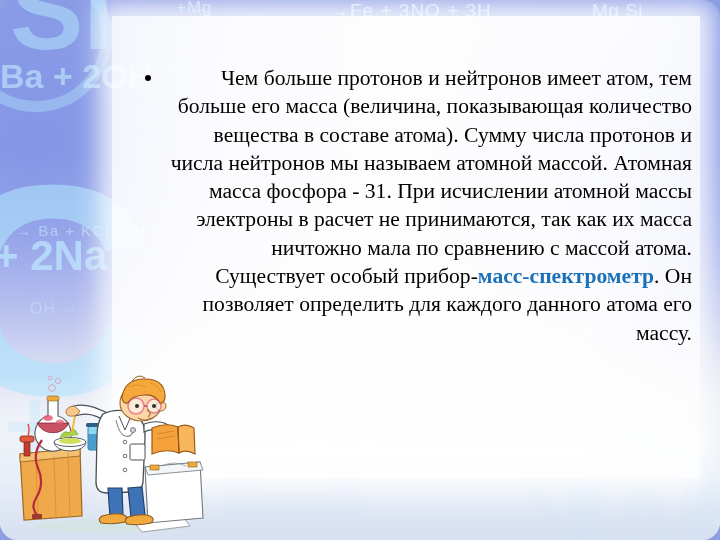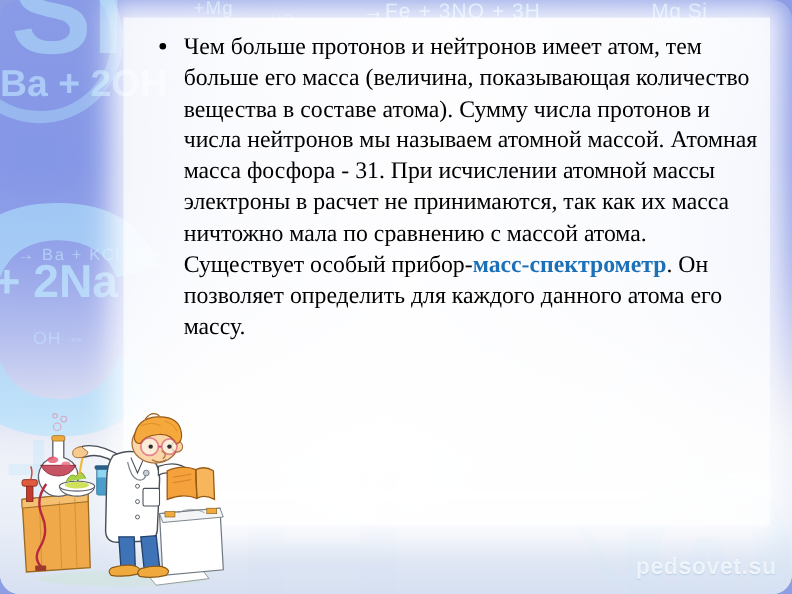--- a/index.html
+++ b/index.html
@@ -100,21 +100,22 @@
     filter:blur(5px);
   }
 
   
   .body-block{
     position:absolute;left:140px;top:28px;width:552px;
   }
   .bullet-item{
     position:relative;padding-left:27px;
     font-size:21.6px;line-height:28.3px;color:#000;
-    text-align:left;
+    text-align:right;
+    margin-top:36px;
   }
   .bullet-dot{
     position:absolute;left:5px;top:11px;width:6px;height:6px;border-radius:50%;
     background:#000;
   }
   .hl{color:#1b70b8;font-weight:bold;}
 
   
   .illus{position:absolute;left:4px;bottom:2px;width:215px;height:168px;}
 
@@ -259,15 +260,14 @@
     <circle cx="132" cy="36" r="8" fill="#ffffff" opacity=".55" stroke="#d4457c" stroke-width="1.6"></circle>
     <circle cx="150" cy="36" r="7" fill="#ffffff" opacity=".55" stroke="#d4457c" stroke-width="1.6"></circle>
     <line x1="140" y1="36" x2="143" y2="36" stroke="#d4457c" stroke-width="1.6"></line>
     <circle cx="133" cy="36" r="2" fill="#2c2f33"></circle>
     <circle cx="150" cy="36" r="2" fill="#2c2f33"></circle>
 
     <path d="M143 40 q6 3 1 7" fill="none" stroke="#a7703a" stroke-width="1.2"></path>
     <path d="M134 48 q7 4 13 0" fill="none" stroke="#a7703a" stroke-width="1.1"></path>
   </svg>
 
-  <div class="watermark">pedsovet.su</div>
 
 </div>
 
 </body></html>

